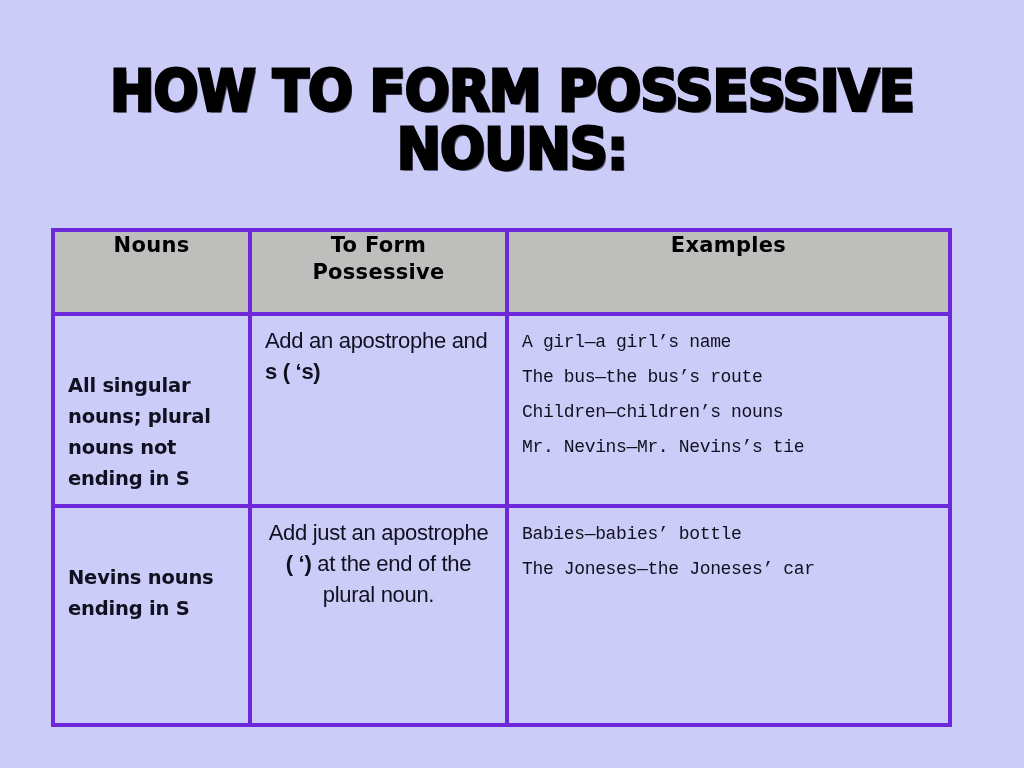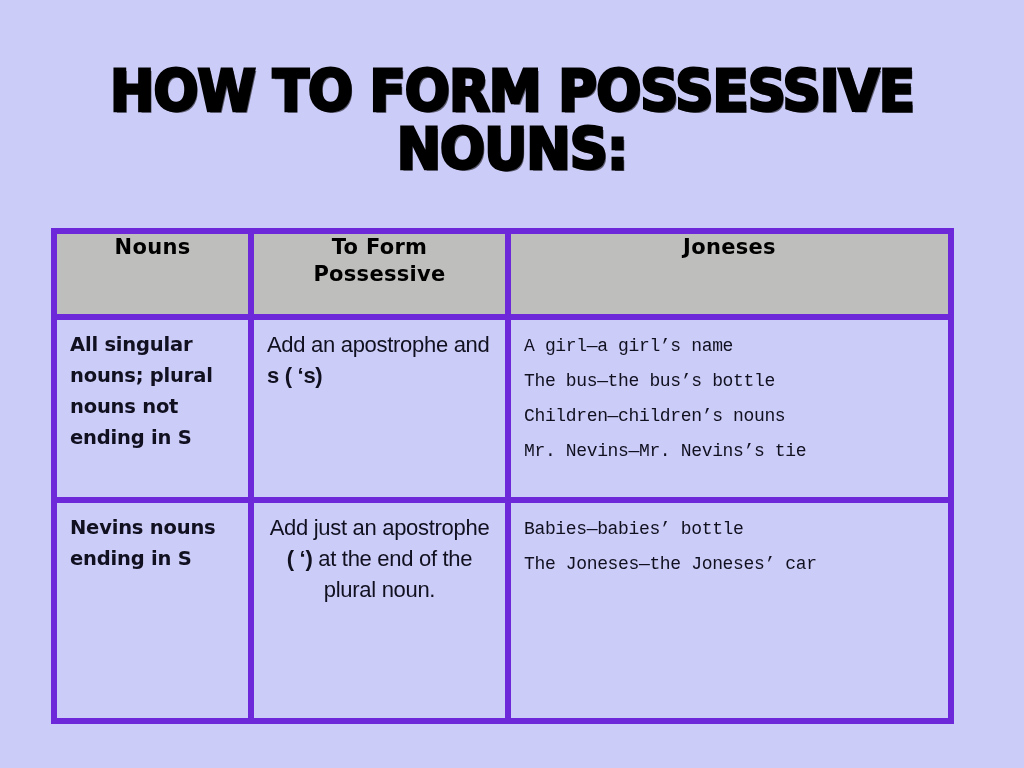--- a/index.html
+++ b/index.html
@@ -46,21 +46,21 @@
     top: 228px;
     width: 897px;
     height: 480px;
     border-collapse: collapse;
     table-layout: fixed;
     border: 3px solid #000000;
     background: #ccccf8;
   }
   #possessive-table td,
   #possessive-table th {
-    border: 6px solid #6d28d9;
+    border: 4px solid #6d28d9;
     vertical-align: top;
     padding: 0;
   }
 
   .col-nouns   { width: 197px; }
   .col-form    { width: 257px; }
   .col-examples{ width: 443px; }
 
   
   .header-row th {
@@ -81,20 +81,21 @@
     padding: 9px 13px 10px 13px;
     color: #101020;
   }
 
   .noun-type {
     font-family: "DejaVu Sans", sans-serif;
     font-weight: 700;
     font-size: 19.5px;
     line-height: 31px;
     letter-spacing: -0.2px;
+    margin-top: 45px;
   }
 
   .rule-text {
     font-family: "Liberation Sans", sans-serif;
     font-weight: 400;
     font-size: 22px;
     line-height: 31px;
     letter-spacing: -0.3px;
   }
   .rule-centered { text-align: left; }
@@ -131,38 +132,38 @@
   <thead>
     <tr class="header-row">
       <th>
         <span>Nouns</span>
       </th>
       <th>
         <span>To Form</span><br>
         <span>Possessive</span>
       </th>
       <th>
-        <span>Joneses</span>
+        <span>Examples</span>
       </th>
     </tr>
   </thead>
 
   <tbody>
 
     <tr class="row-1">
       <td>
         <div class="cell-inner noun-type">All singular nouns; plural nouns not ending in S</div>
       </td>
       <td>
         <div class="cell-inner rule-text rule-centered"><span>Add an apostrophe and </span><b>s ( ‘s)</b></div>
       </td>
       <td>
         <div class="cell-inner examples-text">
           <span class="example-line">A girl—a girl’s name</span>
-          <span class="example-line">The bus—the bus’s bottle</span>
+          <span class="example-line">The bus—the bus’s route</span>
           <span class="example-line">Children—children’s nouns</span>
           <span class="example-line">Mr. Nevins—Mr. Nevins’s tie</span>
         </div>
       </td>
     </tr>
 
     <tr class="row-2">
       <td>
         <div class="cell-inner noun-type">Nevins nouns ending in S</div>
       </td>

